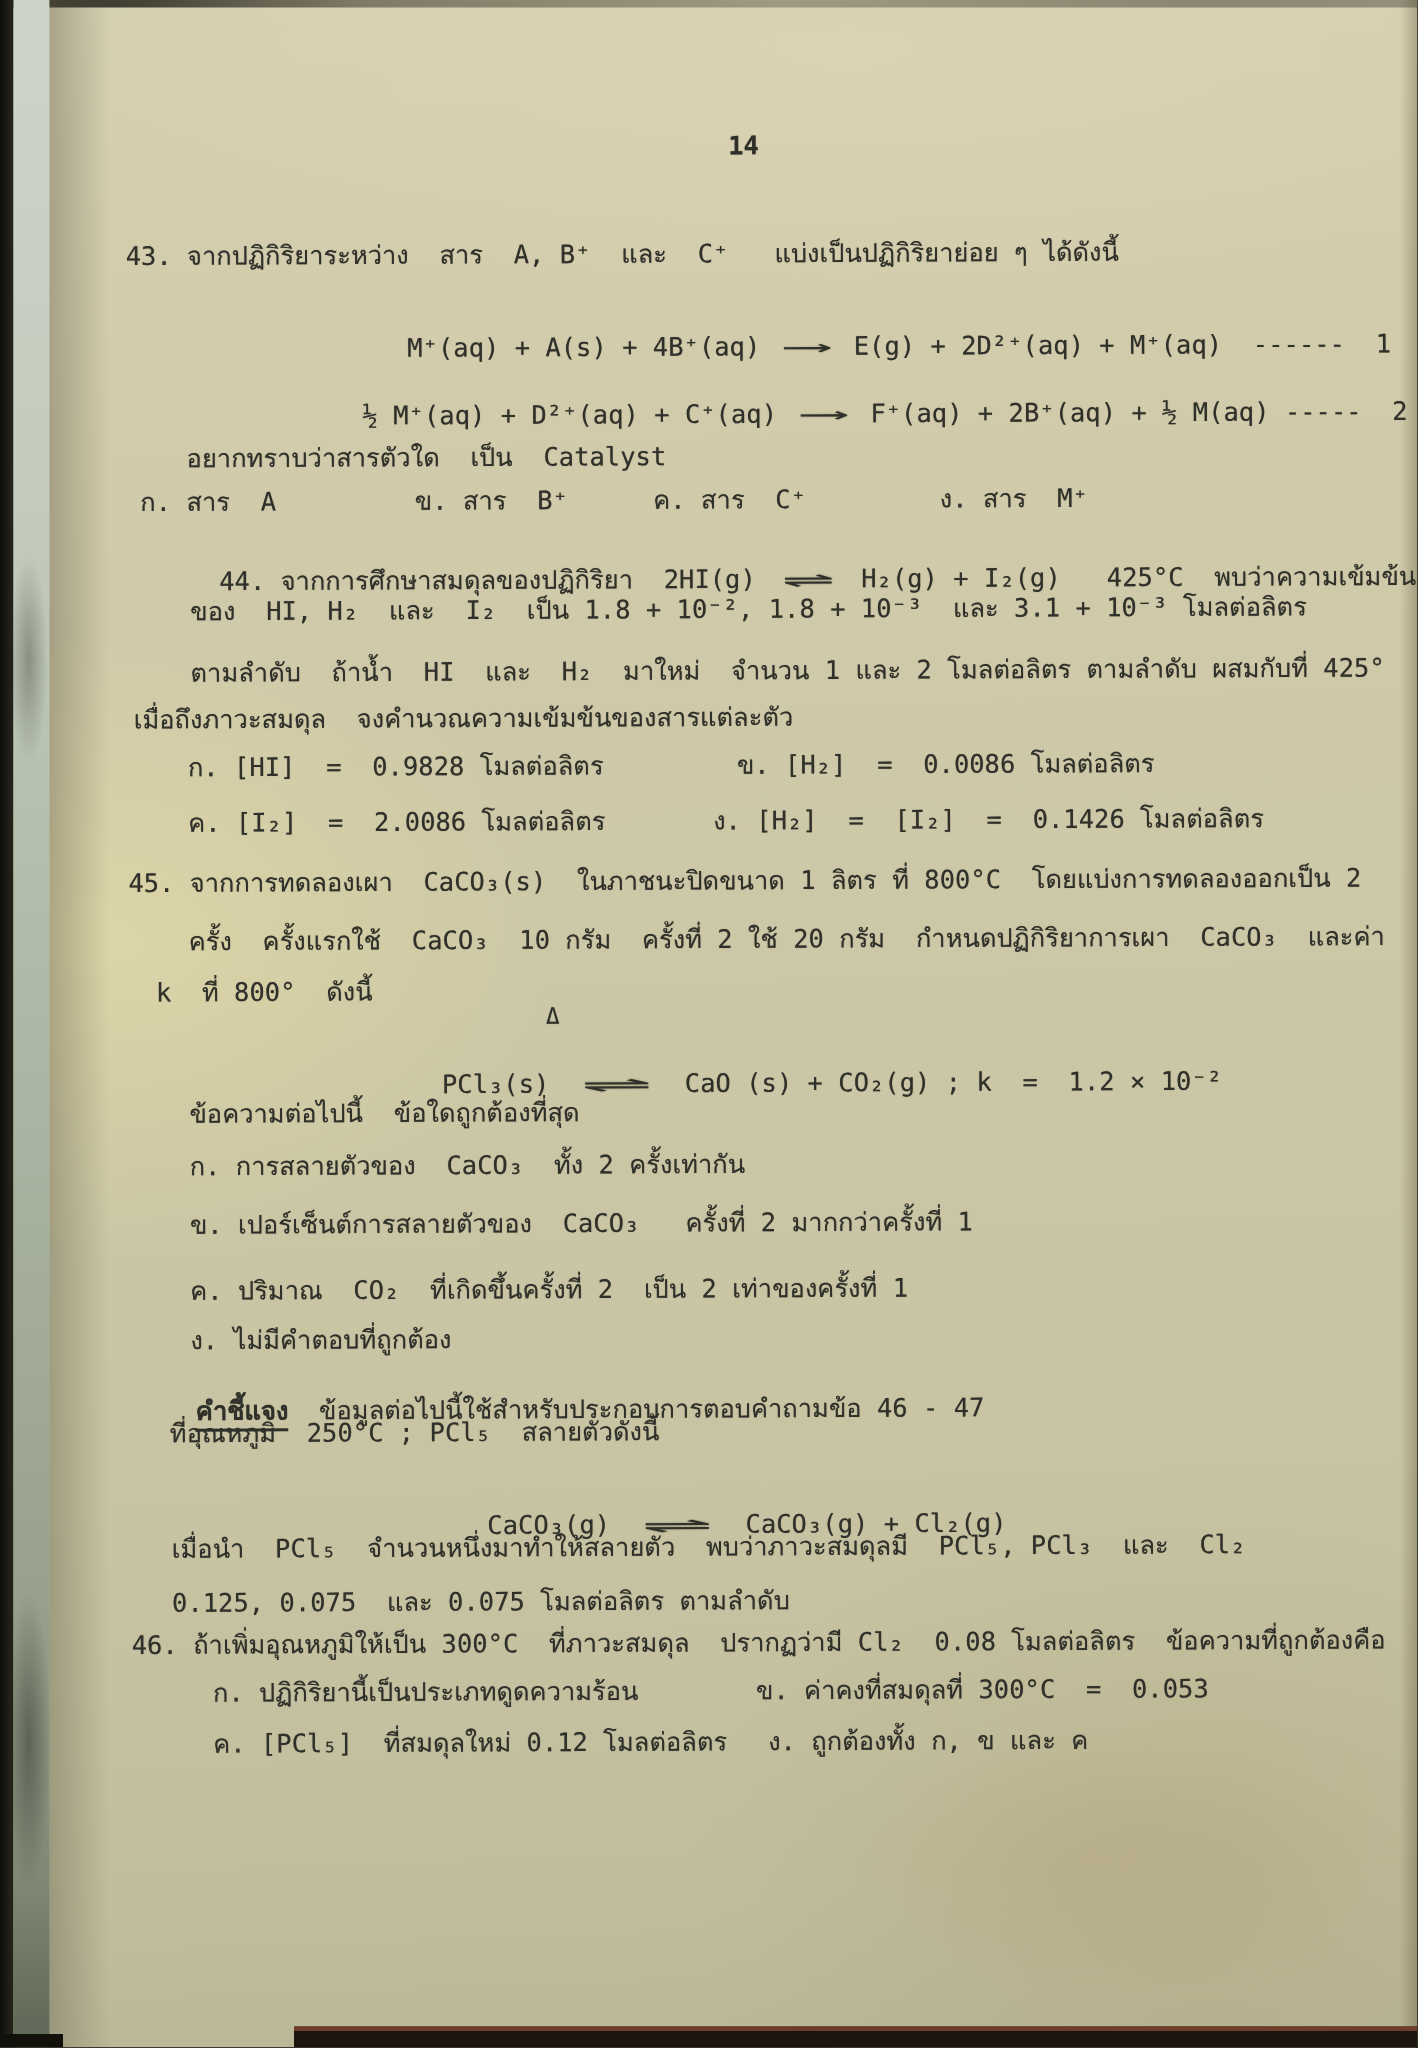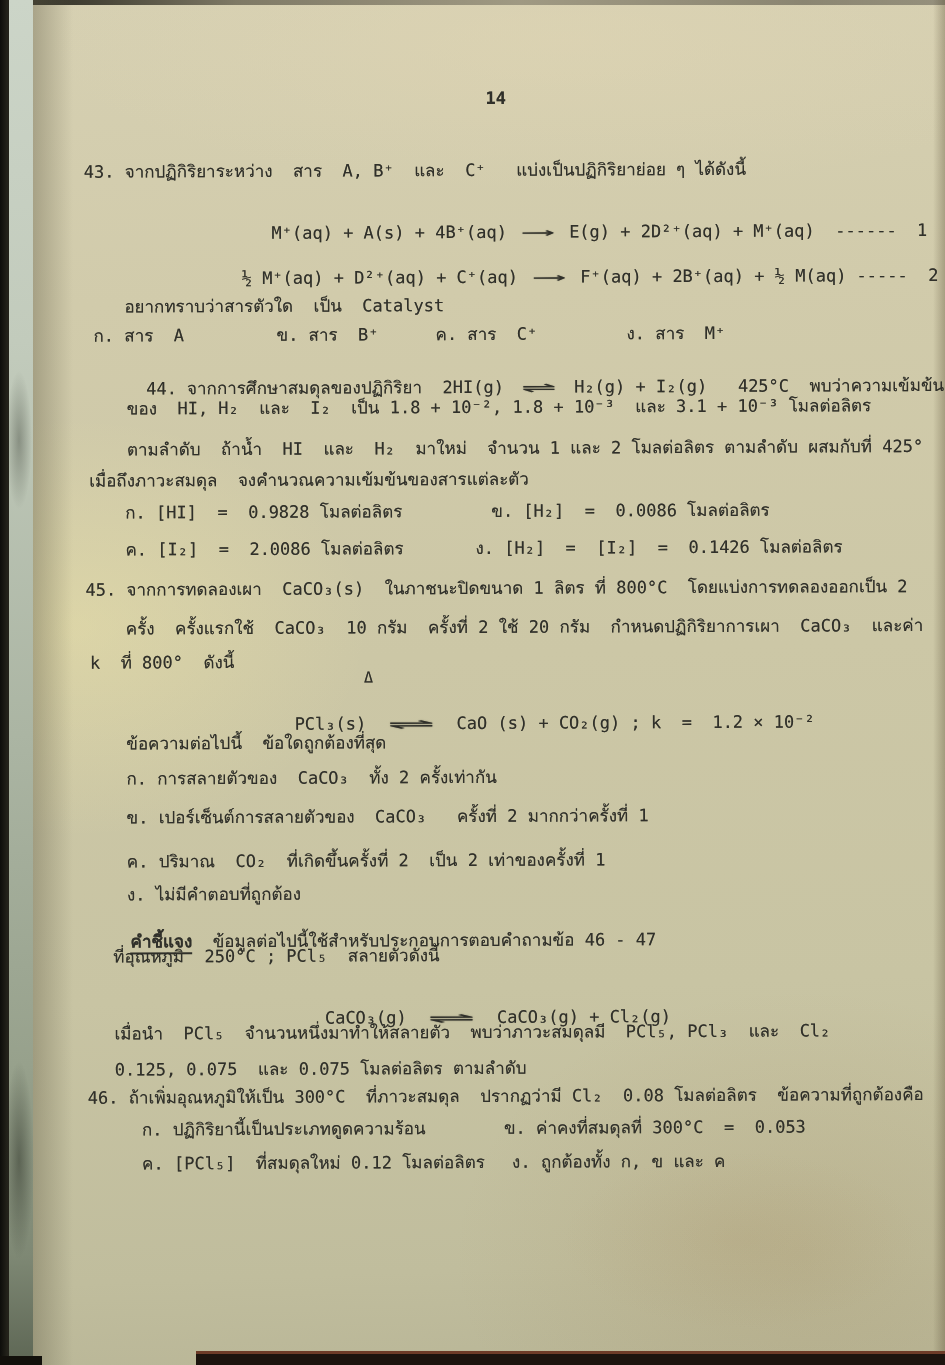--- a/index.html
+++ b/index.html
@@ -79,21 +79,21 @@
     <div class="line" style="left:128px;top:397px;">ของ  HI, H₂  และ  I₂  เป็น 1.8 + 10⁻², 1.8 + 10⁻³  และ 3.1 + 10⁻³ โมลต่อลิตร</div>
     <div class="line" style="left:128px;top:438px;">ตามลำดับ  ถ้าน้ำ  HI  และ  H₂  มาใหม่  จำนวน 1 และ 2 โมลต่อลิตร ตามลำดับ ผสมกับที่ 425°</div>
     <div class="line" style="left:90px;top:469px;">เมื่อถึงภาวะสมดุล  จงคำนวณความเข้มข้นของสารแต่ละตัว</div>
     <div class="line" style="left:126px;top:501px;">ก. [HI]  =  0.9828 โมลต่อลิตร</div>
     <div class="line" style="left:492px;top:501px;">ข. [H₂]  =  0.0086 โมลต่อลิตร</div>
     <div class="line" style="left:126px;top:538px;">ค. [I₂]  =  2.0086 โมลต่อลิตร</div>
     <div class="line" style="left:476px;top:538px;">ง. [H₂]  =  [I₂]  =  0.1426 โมลต่อลิตร</div>
 
     <div class="line" style="left:86px;top:578px;">45. จากการทดลองเผา  CaCO₃(s)  ในภาชนะปิดขนาด 1 ลิตร ที่ 800°C  โดยแบ่งการทดลองออกเป็น 2</div>
     <div class="line" style="left:126px;top:617px;">ครั้ง  ครั้งแรกใช้  CaCO₃  10 กรัม  ครั้งที่ 2 ใช้ 20 กรัม  กำหนดปฏิกิริยาการเผา  CaCO₃  และค่า</div>
-    <div class="line" style="left:90px;top:651px;">k  ที่ 800°  ดังนี้</div>
+    <div class="line" style="left:104px;top:651px;">k  ที่ 800°  ดังนี้</div>
     <div class="line delta" style="left:364px;top:668px;">Δ</div>
     <div class="line" style="left:233px;top:692px;">
       <span>PCl₃(s)</span><span class="eqarr">⇌</span><span>CaO (s) + CO₂(g) ; k  =  1.2 × 10⁻²</span>
     </div>
     <div class="line" style="left:126px;top:732px;">ข้อความต่อไปนี้  ข้อใดถูกต้องที่สุด</div>
     <div class="line" style="left:126px;top:767px;">ก. การสลายตัวของ  CaCO₃  ทั้ง 2 ครั้งเท่ากัน</div>
     <div class="line" style="left:126px;top:806px;">ข. เปอร์เซ็นต์การสลายตัวของ  CaCO₃   ครั้งที่ 2 มากกว่าครั้งที่ 1</div>
     <div class="line" style="left:126px;top:850px;">ค. ปริมาณ  CO₂  ที่เกิดขึ้นครั้งที่ 2  เป็น 2 เท่าของครั้งที่ 1</div>
     <div class="line" style="left:126px;top:883px;">ง. ไม่มีคำตอบที่ถูกต้อง</div>
 

